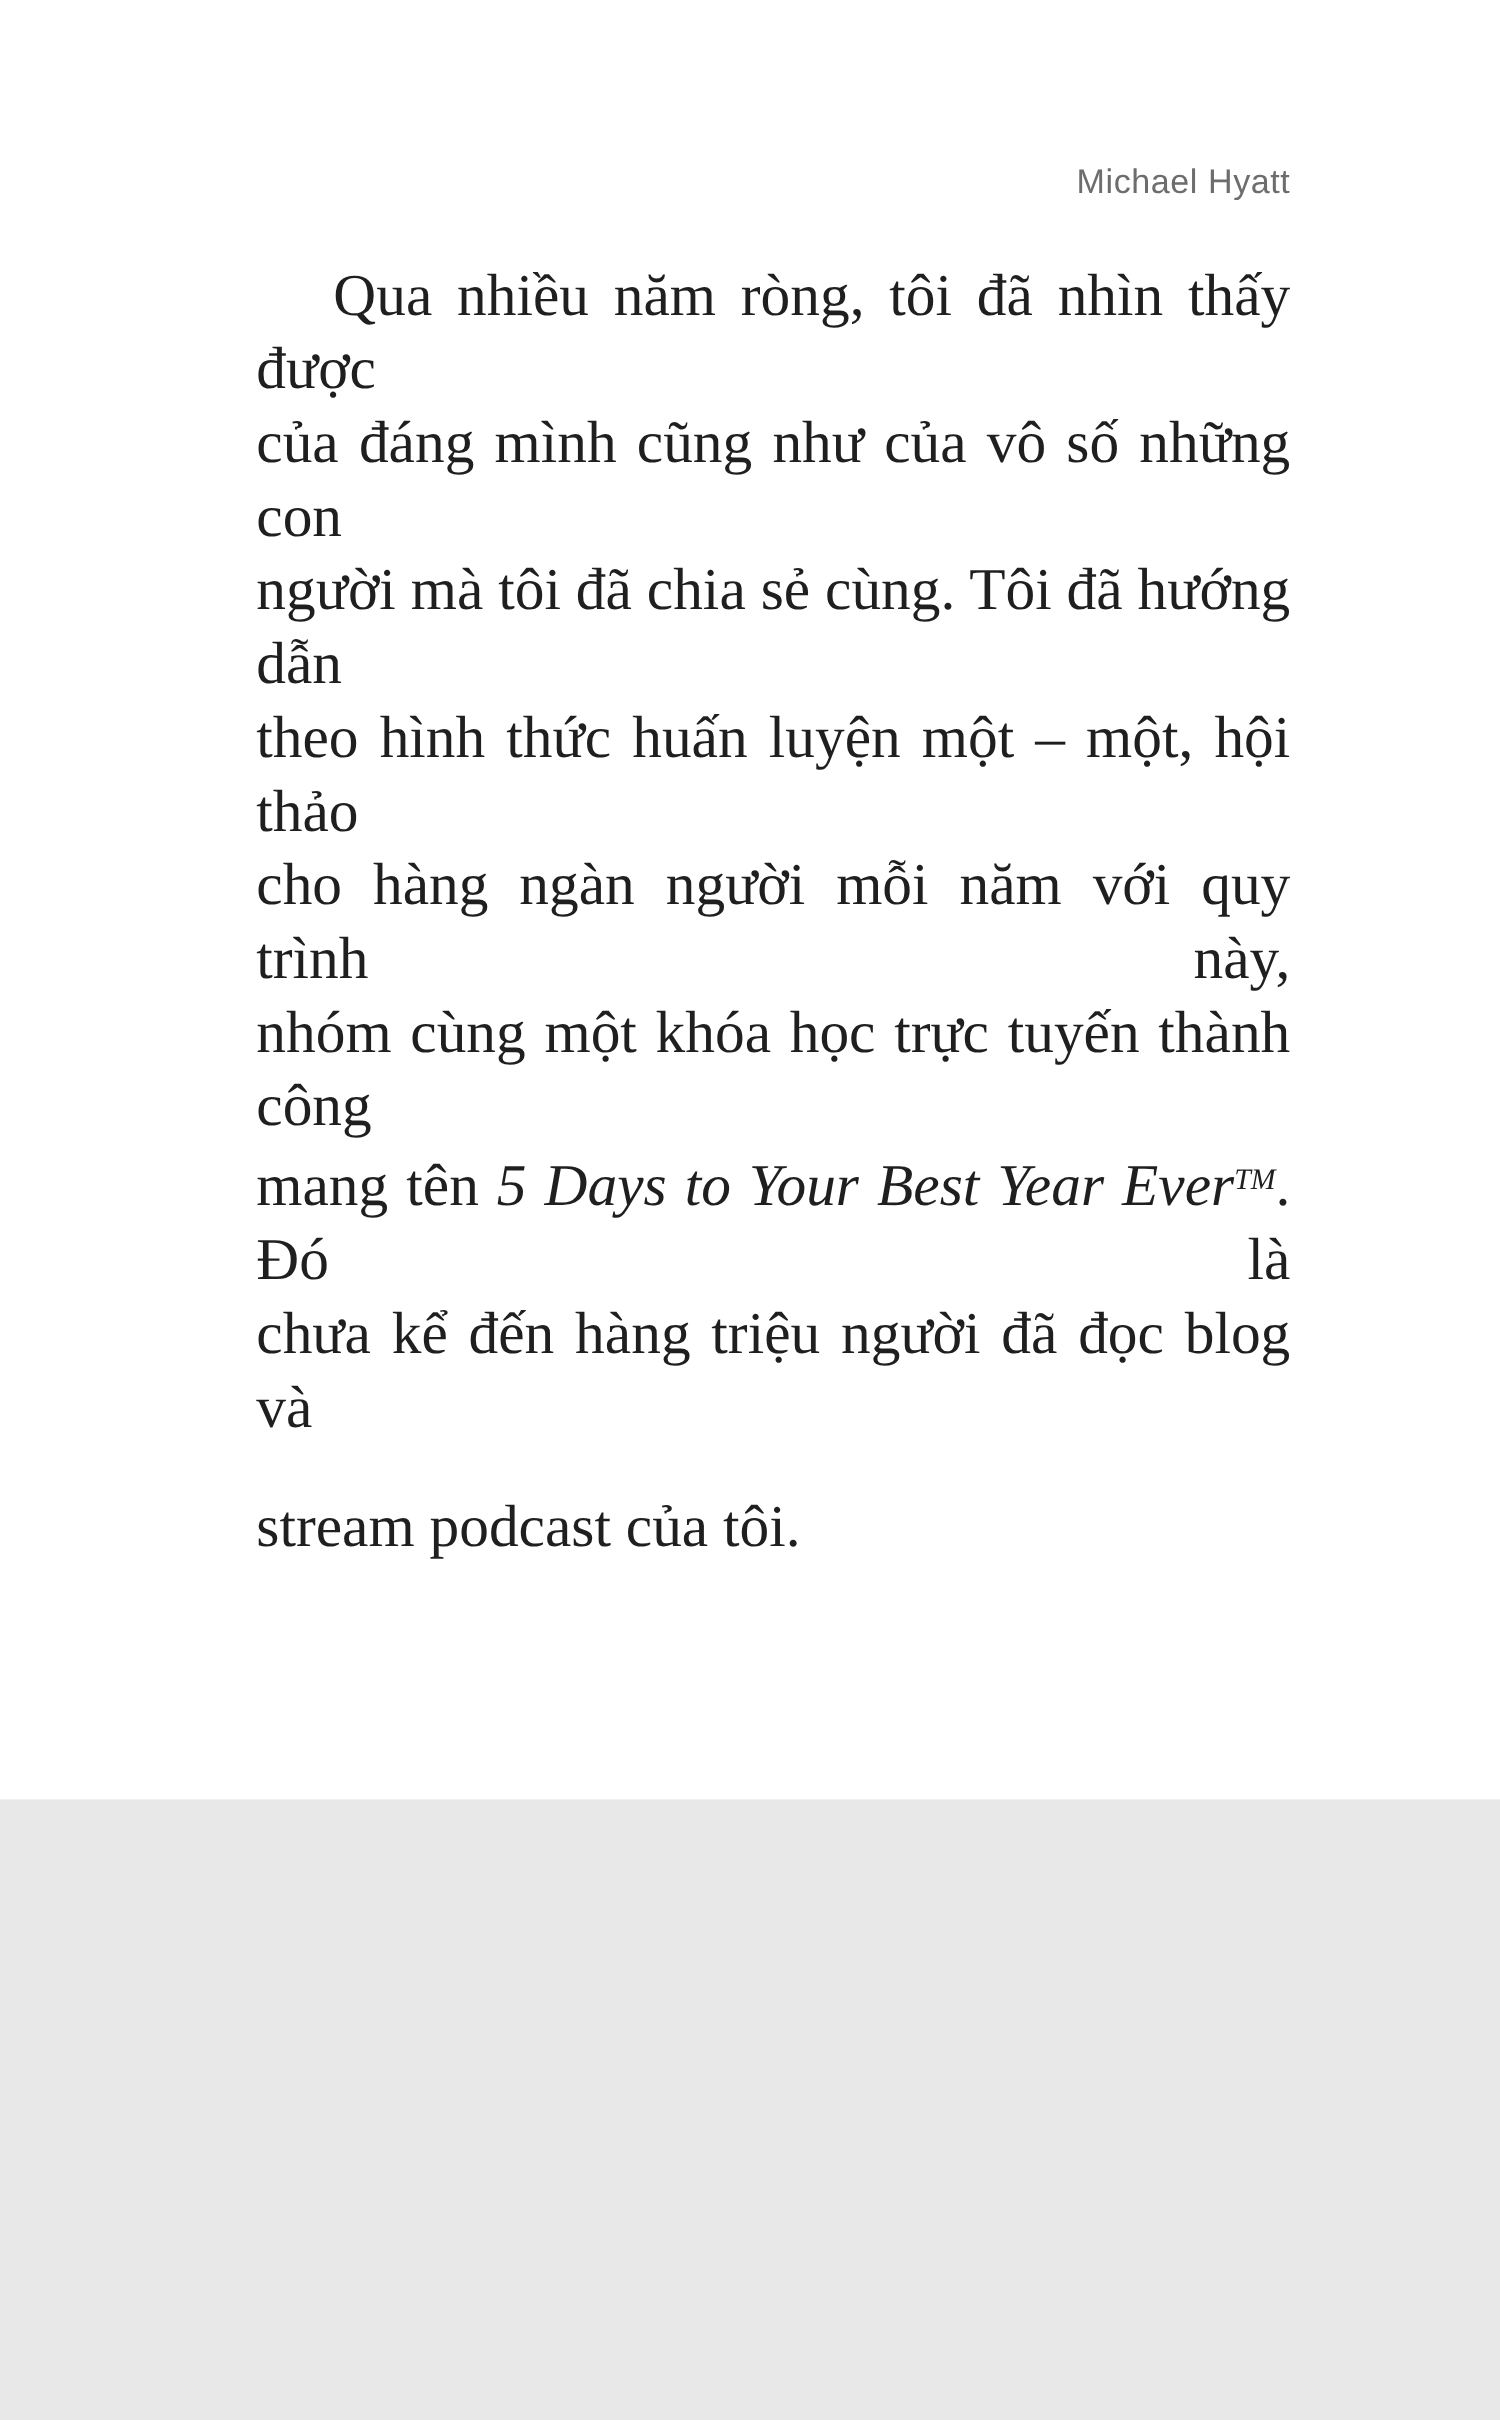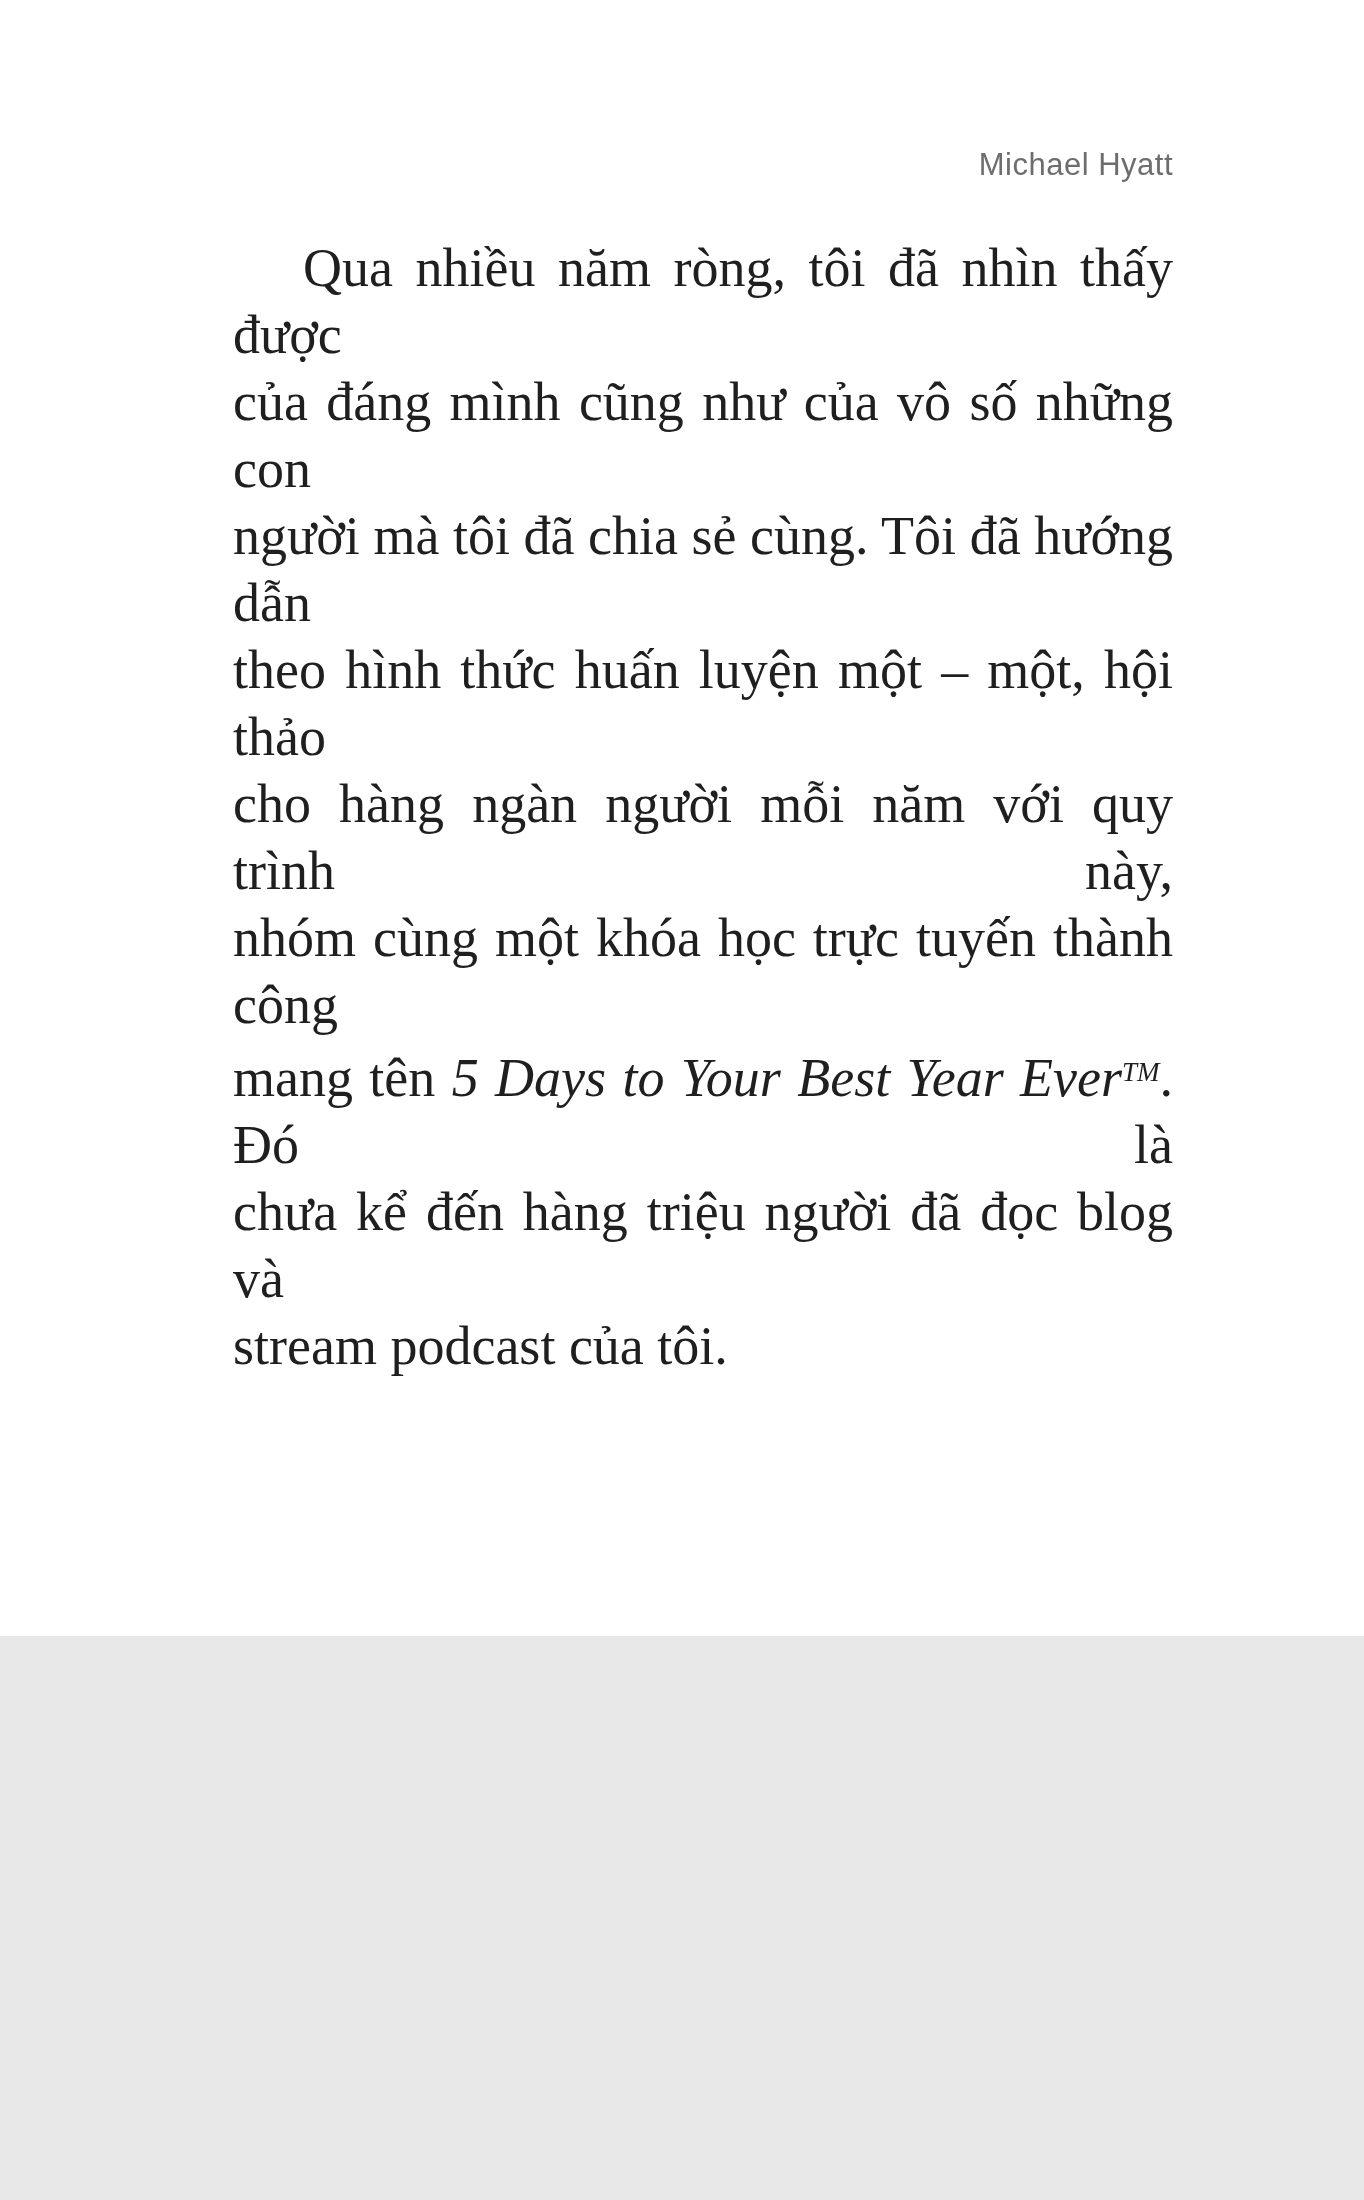--- a/index.html
+++ b/index.html
@@ -37,20 +37,21 @@
   .line {
     text-align: justify;
     text-align-last: justify;
     text-justify: inter-word;
   }
   .line.first {
     text-indent: 70px;
   }
   .line.last {
     text-align-last: left;
+    margin-top: 41px;
   }
   .italic {
     font-style: italic;
   }
   .tm-sup {
     font-style: italic;
     font-size: 0.5em;
     vertical-align: 0.55em;
   }
   .page-number {

